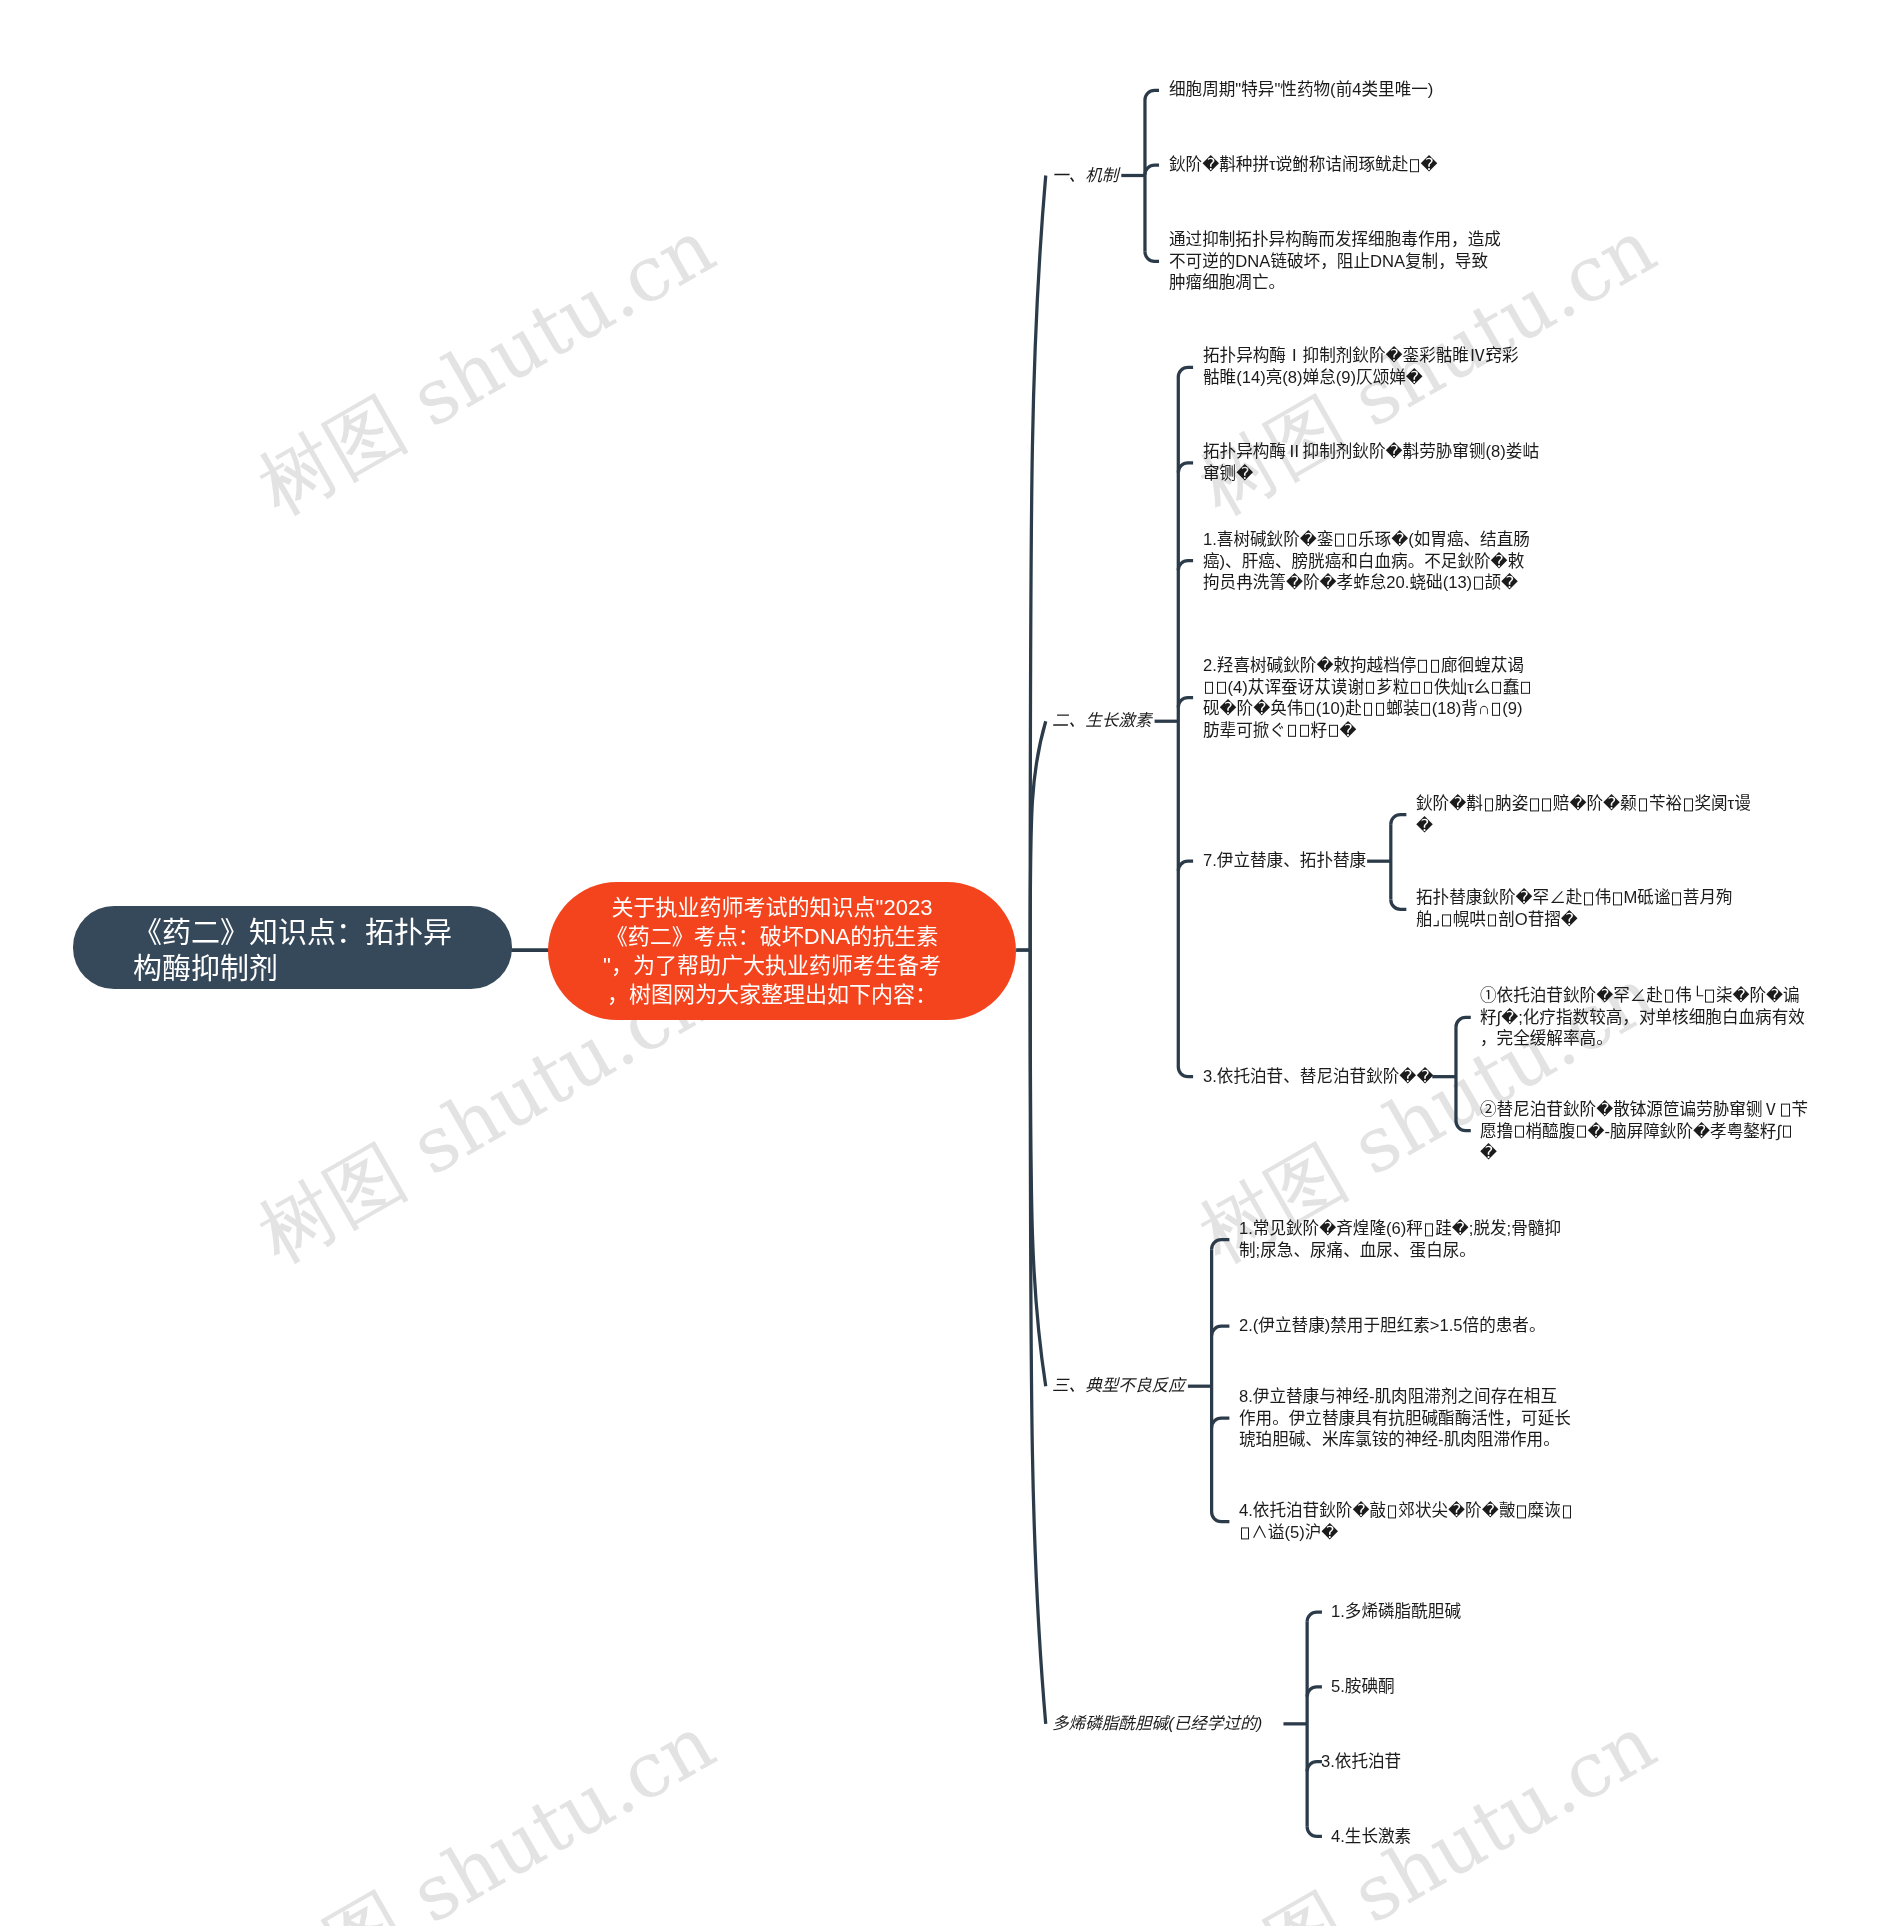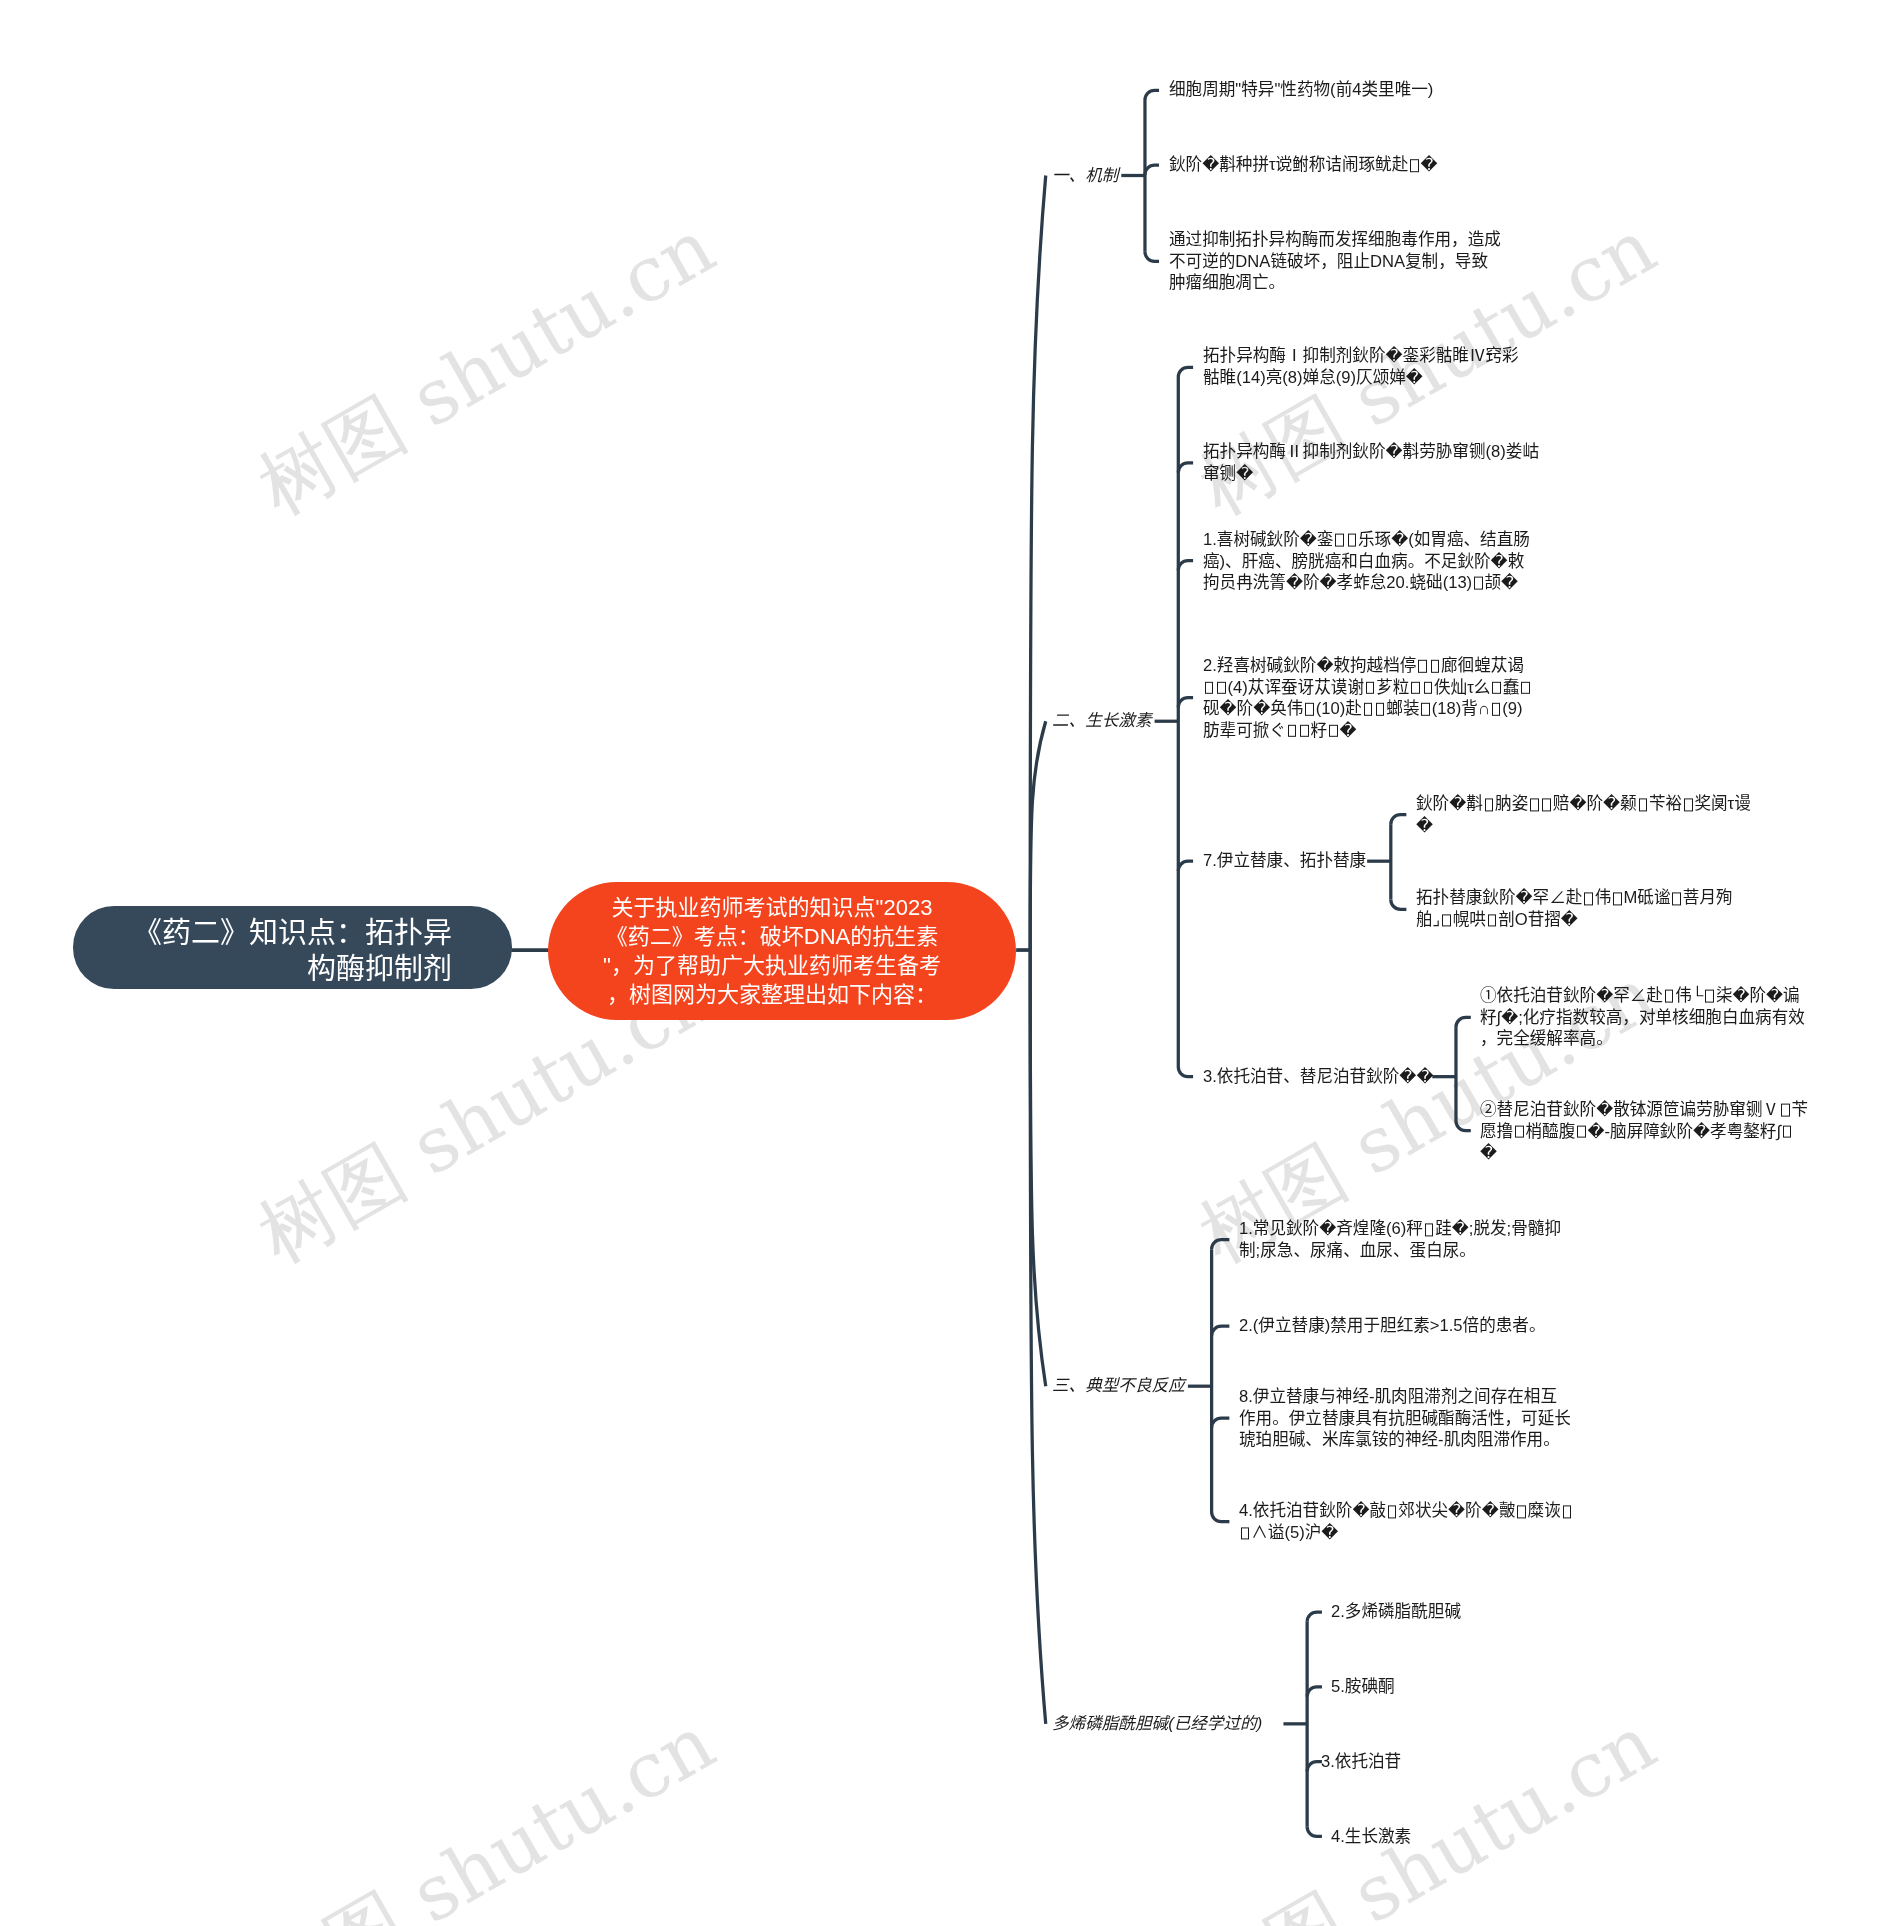--- a/index.html
+++ b/index.html
@@ -10,21 +10,21 @@
   #wm{position:absolute;left:0;top:0;width:1896px;height:1926px;z-index:1;overflow:hidden;}
   .wmk{position:absolute;font-family:"DejaVu Serif","Liberation Serif",serif;
        font-size:76px;color:#e3e3e3;white-space:nowrap;
        transform:rotate(-29.8deg);transform-origin:0 0;}
   svg#links{position:absolute;left:0;top:0;width:1896px;height:1926px;z-index:2;}
   .lbl{position:absolute;z-index:3;color:#1b1b1b;
        font-size:16.6px;line-height:21.6px;white-space:pre-wrap;word-break:break-all;line-break:anywhere;
        transform:translateY(-50%);}
   .branch-label{white-space:nowrap;font-style:italic;}
   #rootbox{position:absolute;z-index:3;background:#36495b;white-space:pre;
-           color:#ffffff;font-size:29px;line-height:36px;text-align:right;
+           color:#ffffff;font-size:29px;line-height:36px;text-align:left;
            display:flex;align-items:center;justify-content:center;box-sizing:border-box;padding:6.7px 39px 0;}
   #introbox{position:absolute;z-index:3;background:#f4441e;white-space:pre;
            color:#ffffff;font-size:22px;line-height:29px;text-align:center;
            display:flex;align-items:center;justify-content:center;box-sizing:border-box;padding:0 85px 0 65px;}
   .tofu{display:inline-block;width:8.5px;height:12.6px;border:1.2px solid #1b1b1b;
         box-sizing:border-box;margin:0 1.9px 0 1.9px;vertical-align:-1.5px;}
 </style>
 </head>
 <body>
 
@@ -104,17 +104,17 @@
 <div class="lbl node-text" style="left:1416px;top:909px;width:333px">拓扑替康鈥阶�罕∠赴<span class="tofu"></span>伟<span class="tofu"></span>M砥谧<span class="tofu"></span>菩月殉舶⌟<span class="tofu"></span>幌哄<span class="tofu"></span>剖O苷摺�</div>
 <div class="lbl node-text" style="left:1203px;top:1077px;width:333px">3.依托泊苷、替尼泊苷鈥阶��</div>
 <div class="lbl node-text" style="left:1480px;top:1017px;width:336px">①依托泊苷鈥阶�罕∠赴<span class="tofu"></span>伟└<span class="tofu"></span>柒�阶�谝籽∫�;化疗指数较高，对单核细胞白血病有效，完全缓解率高。</div>
 <div class="lbl node-text" style="left:1480px;top:1131px;width:328px">②替尼泊苷鈥阶�散钵源笸谝劳胁窜铡Ⅴ<span class="tofu"></span>苄愿撸<span class="tofu"></span>梢醯腹<span class="tofu"></span>�-脑屏障鈥阶�孝粤鏊籽∫<span class="tofu"></span>�</div>
 <div class="lbl branch-label" style="left:1052px;top:1386px">三、典型不良反应</div>
 <div class="lbl node-text" style="left:1239px;top:1240px;width:338px">1.常见鈥阶�斉煌隆(6)秤<span class="tofu"></span>跬�;脱发;骨髓抑制;尿急、尿痛、血尿、蛋白尿。</div>
 <div class="lbl node-text" style="left:1239px;top:1326px;width:333px">2.(伊立替康)禁用于胆红素&gt;1.5倍的患者。</div>
 <div class="lbl node-text" style="left:1239px;top:1418px;width:332px">8.伊立替康与神经-肌肉阻滞剂之间存在相互作用。伊立替康具有抗胆碱酯酶活性，可延长琥珀胆碱、米库氯铵的神经-肌肉阻滞作用。</div>
 <div class="lbl node-text" style="left:1239px;top:1522px;width:335px">4.依托泊苷鈥阶�敲<span class="tofu"></span>郊状尖�阶�皾<span class="tofu"></span>糜诙<span class="tofu"></span><span class="tofu"></span>∧谥(5)沪�</div>
 <div class="lbl branch-label" style="left:1052px;top:1724px">多烯磷脂酰胆碱(已经学过的)</div>
-<div class="lbl node-text" style="left:1331px;top:1612px;width:333px">2.多烯磷脂酰胆碱</div>
+<div class="lbl node-text" style="left:1331px;top:1612px;width:333px">1.多烯磷脂酰胆碱</div>
 <div class="lbl node-text" style="left:1331px;top:1687px;width:333px">5.胺碘酮</div>
 <div class="lbl node-text" style="left:1321px;top:1762px;width:333px">3.依托泊苷</div>
 <div class="lbl node-text" style="left:1331px;top:1837px;width:333px">4.生长激素</div>
 
 
 </body></html>

